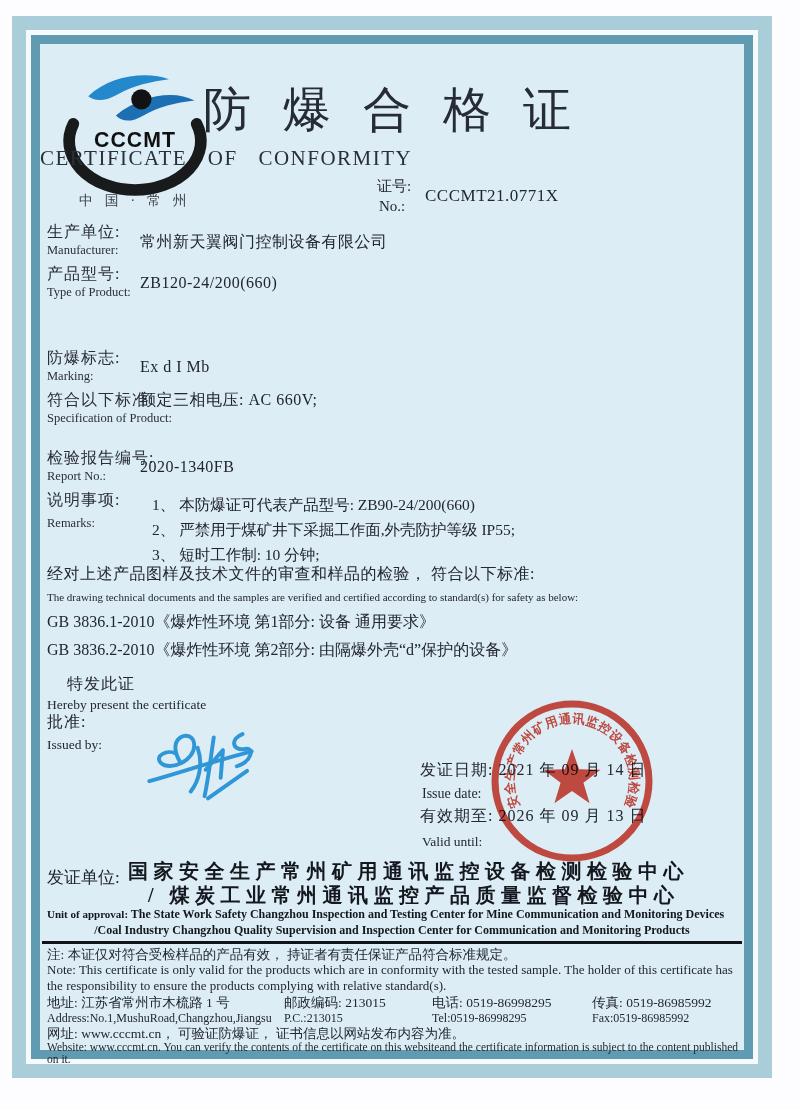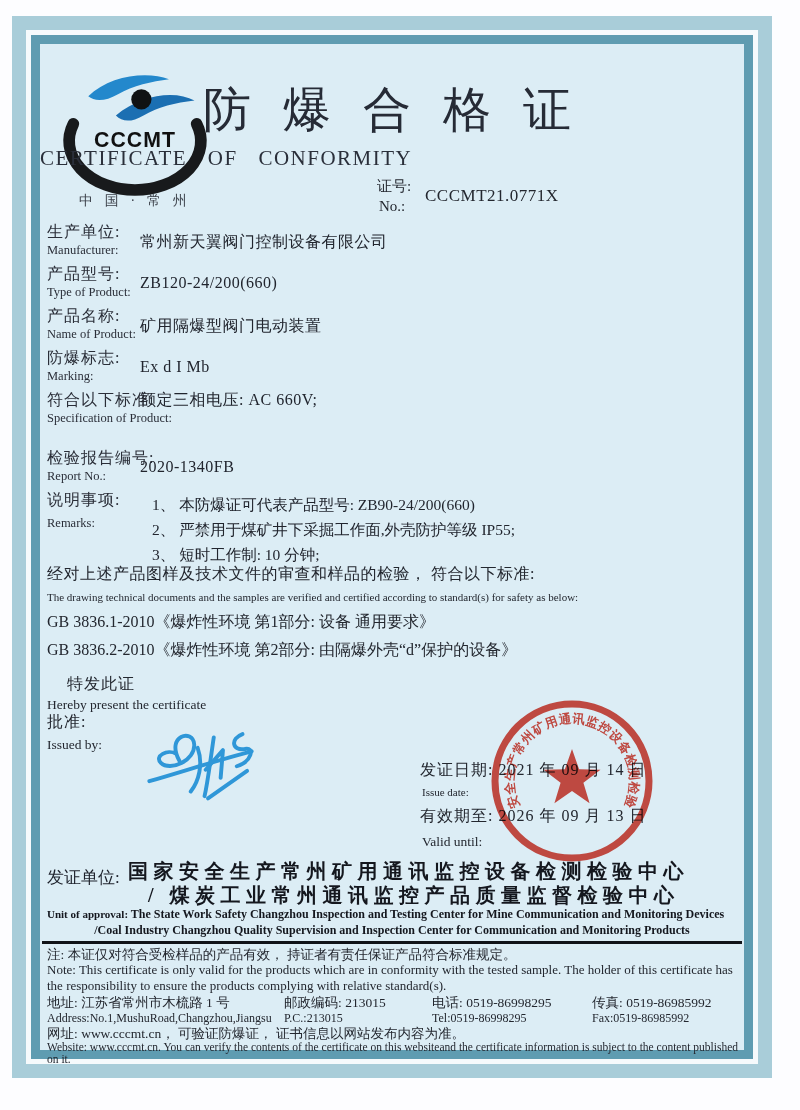--- a/index.html
+++ b/index.html
@@ -33,21 +33,21 @@
   .std-item2 { left:7px; top:596px; font-size:16px; }
 
   .present-zh { left:7px; top:630px; font-size:16px; letter-spacing:1px;margin-left:20px; }
   .present-en { left:7px; top:653px; font-size:13.5px; }
   .approve-zh { left:7px; top:668px; font-size:16px; letter-spacing:1px; }
   .approve-en { left:7px; top:693px; font-size:13.5px; }
 
   .sig { left:103px; top:682px; width:130px; height:92px; }
 
   .d-zh1 { left:380px; top:716px; font-size:16px; letter-spacing:1px; }
-  .d-en1 { left:382px; top:742px; font-size:11px;text-align:right; }
+  .d-en1 { left:382px; top:742px; font-size:14px;text-align:right; }
   .d-zh2 { left:380px; top:762px; font-size:16px; letter-spacing:1px; }
   .d-en2 { left:382px; top:790px; font-size:13.5px; }
   .d-val { font-size:16px; letter-spacing:1px; }
 
   .stamp { left:442px; top:647px; width:180px; height:180px; mix-blend-mode:multiply; opacity:.9; }
 
   .ap-label { left:7px; top:822px; font-size:17px; color:#1d212b; }
   .ap-line1 { left:88px; top:814px; font-size:20px; font-weight:bold; letter-spacing:5.5px; color:#14171e; }
   .ap-line2 { left:108px; top:838px; font-size:20px; font-weight:bold; letter-spacing:5.5px; color:#14171e; }
   .ap-en1 { left:7px; top:863px; font-size:12px; font-weight:bold; color:#14171e; }
@@ -91,25 +91,20 @@
 
       <div class="abs frow" style="top:178px">
         <span class="lz">生产单位:</span>
         <span class="le">Manufacturer:</span>
         <span class="val">常州新天翼阀门控制设备有限公司</span>
       </div>
       <div class="abs frow" style="top:220px">
         <span class="lz">产品型号:</span>
         <span class="le">Type of Product:</span>
         <span class="val">ZB120-24/200(660)</span>
-      </div>
-      <div class="abs frow" style="top:262px">
-        <span class="lz">产品名称:</span>
-        <span class="le">Name of Product:</span>
-        <span class="val">矿用隔爆型阀门电动装置</span>
       </div>
       <div class="abs frow" style="top:304px">
         <span class="lz">防爆标志:</span>
         <span class="le">Marking:</span>
         <span class="val">Ex d I Mb</span>
       </div>
       <div class="abs frow" style="top:346px">
         <span class="lz">符合以下标准:</span>
         <span class="le">Specification of Product:</span>
         <span class="val" style="top:0">额定三相电压: AC 660V;</span>

